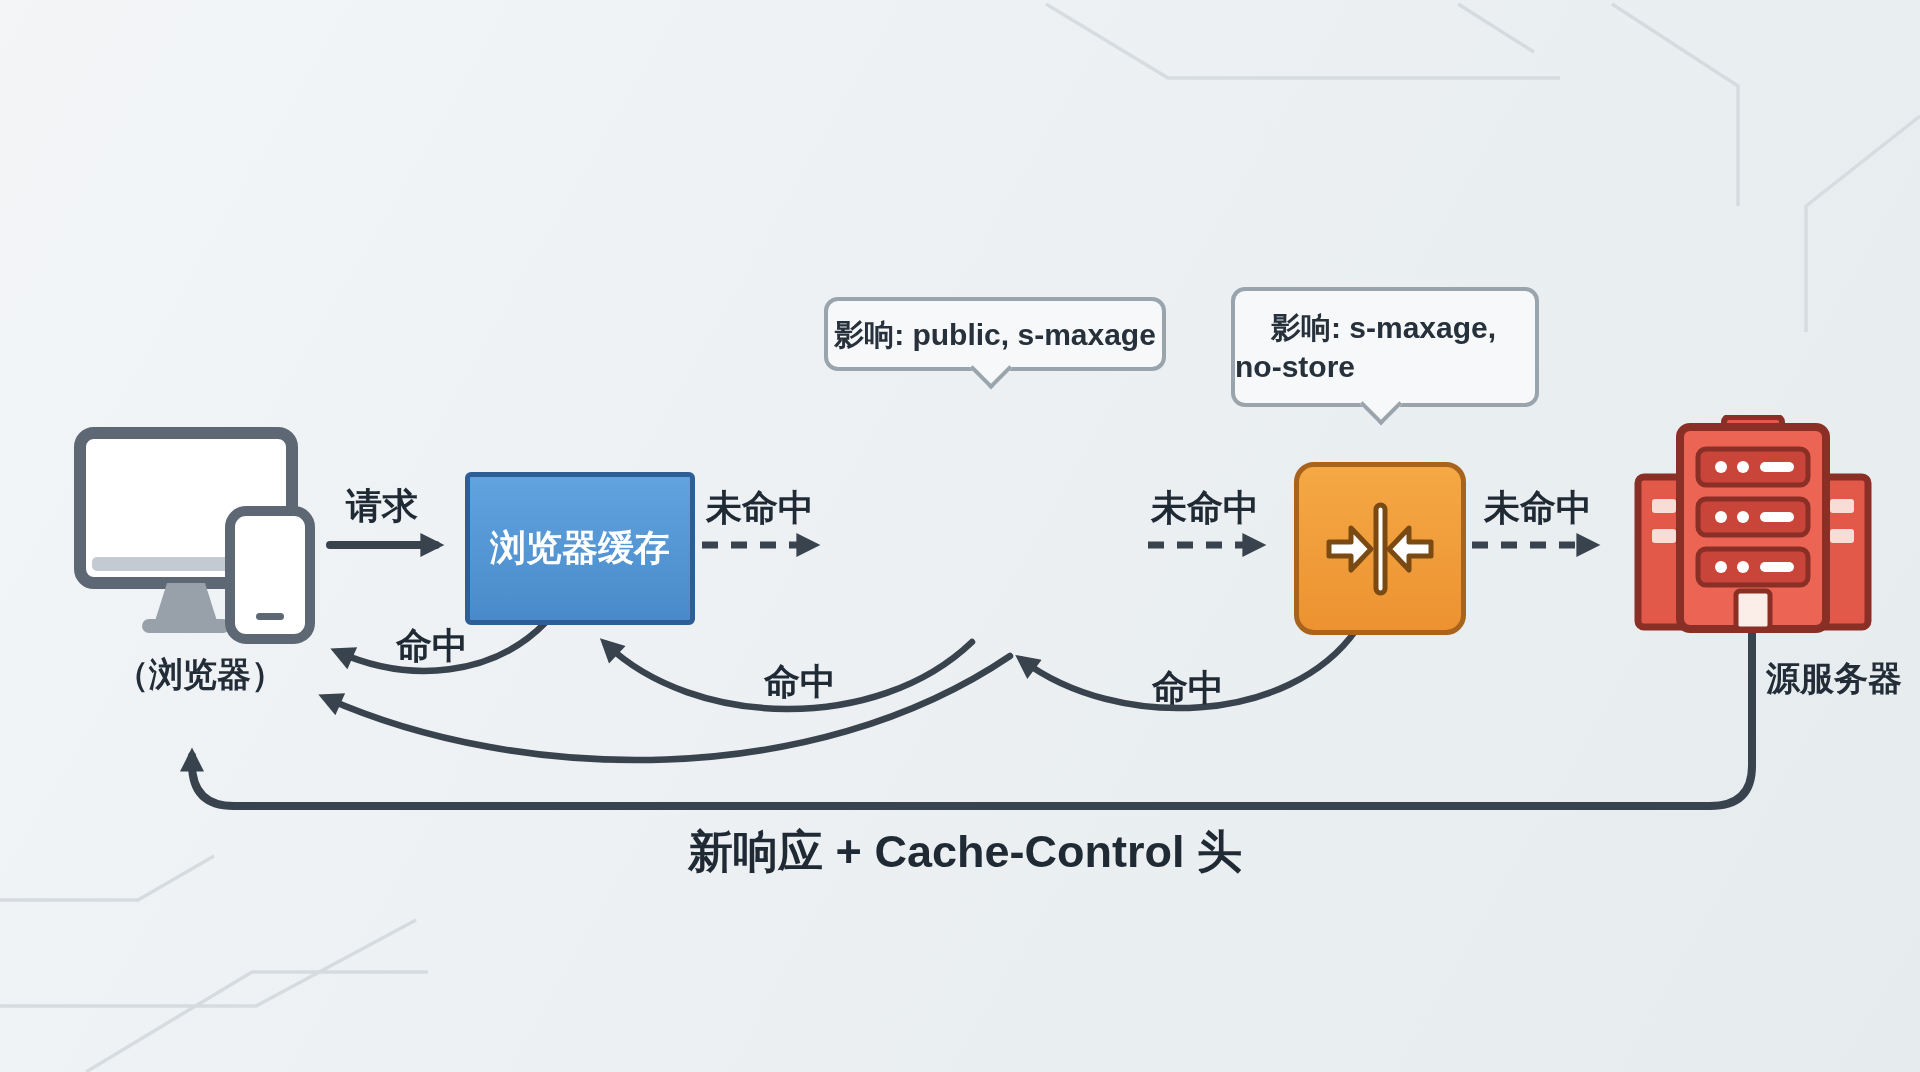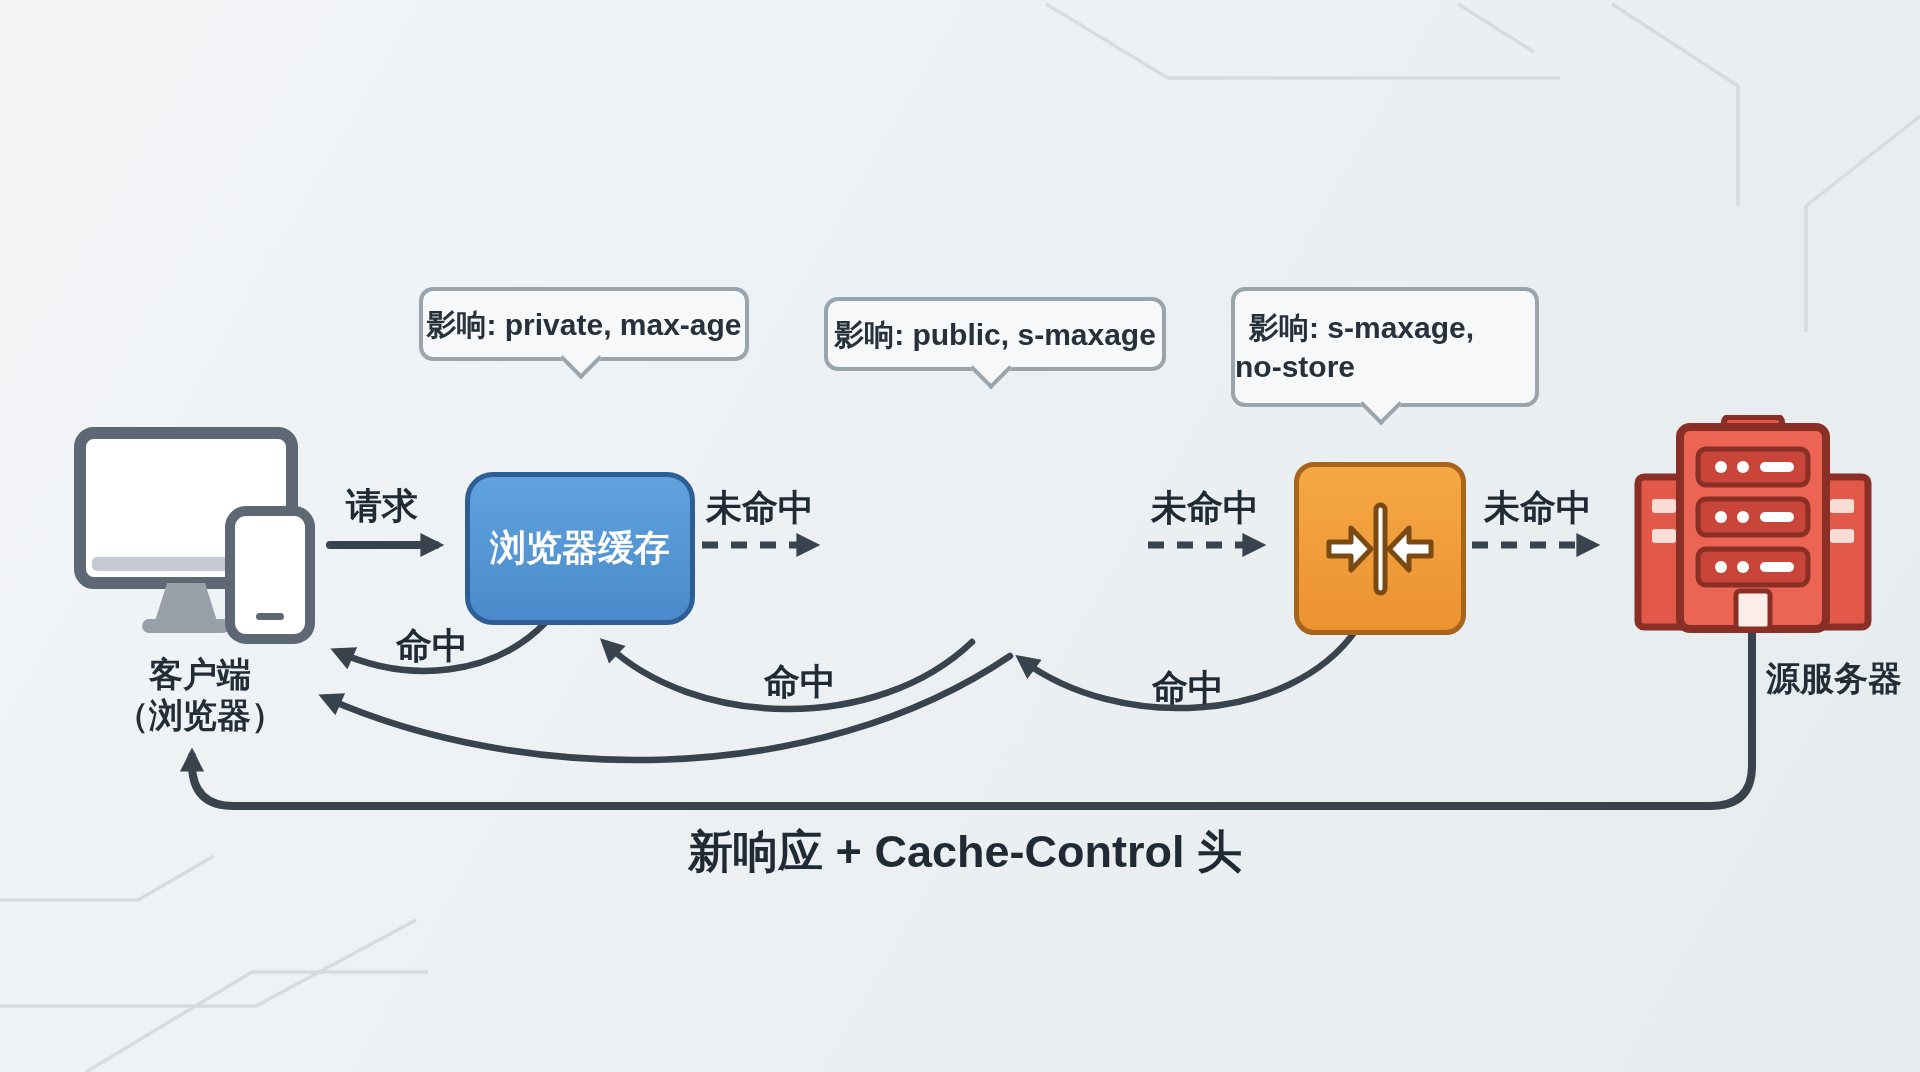--- a/index.html
+++ b/index.html
@@ -22,28 +22,28 @@
     transform:rotate(45deg);
   }
   .callout-text { font-size:30px; font-weight:700; color:#26313c; line-height:1.3; text-align:center; }
   .c1 { left:419px; top:287px; width:322px; height:66px; }
   .c1 .tail { left:143px; }
   .c2 { left:824px; top:287px; width:334px; height:66px;margin-top:10px; }
   .c2 .tail { left:148px; }
   .c3 { left:1231px; top:287px; width:300px; height:112px; }
   .c3 .tail { left:131px; }
   .c3 .callout-text { text-align:left; }
-  .c3 .line1 { padding-left:14px; }
+  .c3 .line1 { padding-left:36px; }
   .c3 .line2 { }
 
   
   .client { position:absolute; left:70px; top:425px; width:270px; height:220px; z-index:2; }
   .browser-box {
     position:absolute; left:465px; top:472px; width:220px; height:143px; z-index:2;
-    background:linear-gradient(#60a3df,#4a8aca); border:5px solid #2d5f96; border-radius:28px;
+    background:linear-gradient(#60a3df,#4a8aca); border:5px solid #2d5f96; border-radius:6px;
     display:flex; align-items:center; justify-content:center;
   }
   .browser-box span { color:#ffffff; font-size:36px; font-weight:700; }
   .cdn { position:absolute; left:826px; top:416px; width:315px; height:235px; z-index:2; }
   .cdn-label { position:absolute; left:0; right:0; top:112px; height:44px; line-height:44px;
     text-align:center; font-size:38px; font-weight:700; color:#2e3944; }
   .proxy-box {
     position:absolute; left:1294px; top:462px; width:162px; height:163px; z-index:2;
     background:linear-gradient(#f5a845,#ec9231); border:5px solid #a8641c; border-radius:20px;
     display:flex; align-items:center; justify-content:center;
@@ -89,24 +89,20 @@
       <path d="M 1148 545 L 1258 545" stroke-width="7" stroke-dasharray="16 13" stroke-linecap="butt" marker-end="url(#ah)"></path>
       <path d="M 1472 545 L 1592 545" stroke-width="7" stroke-dasharray="16 13" stroke-linecap="butt" marker-end="url(#ah)"></path>
       <path d="M 546 622 C 494 676 410 684 338 652" stroke-width="6.5" marker-end="url(#ah)"></path>
       <path d="M 972 642 C 876 734 694 728 606 644" stroke-width="6.5" marker-end="url(#ah)"></path>
       <path d="M 1010 656 C 812 790 520 784 326 698" stroke-width="6.5" marker-end="url(#ah)"></path>
       <path d="M 1356 630 C 1290 724 1118 732 1022 660" stroke-width="6.5" marker-end="url(#ah)"></path>
       <path d="M 1752 630 L 1752 766 Q 1752 806 1710 806 L 234 806 Q 192 806 192 764 L 192 756" stroke-width="8" marker-end="url(#ah)"></path>
     </g>
   </svg>
 
-  <div class="callout c1">
-    <div class="callout-text">影响: private, max-age</div>
-    <div class="tail"></div>
-  </div>
   <div class="callout c2">
     <div class="callout-text">影响: public, s-maxage</div>
     <div class="tail"></div>
   </div>
   <div class="callout c3">
     <div class="callout-text line1">影响: s-maxage,</div>
     <div class="callout-text line2">no-store</div>
     <div class="tail"></div>
   </div>
 
@@ -114,21 +110,20 @@
     <svg width="270" height="220" viewBox="0 0 270 220">
       <rect x="10" y="8" width="212" height="150" rx="14" fill="#ffffff" stroke="#5d6874" stroke-width="12"></rect>
       <rect x="22" y="132" width="188" height="14" rx="5" fill="#c3cad1"></rect>
       <polygon points="97,158 135,158 147,196 85,196" fill="#98a1aa"></polygon>
       <rect x="72" y="194" width="88" height="14" rx="7" fill="#98a1aa"></rect>
       <rect x="160" y="86" width="80" height="128" rx="16" fill="#ffffff" stroke="#5d6874" stroke-width="10"></rect>
       <rect x="186" y="188" width="28" height="7" rx="3.5" fill="#5d6874"></rect>
     </svg>
   </div>
   <div class="nodelabel client-label">
-    <div>客户端</div>
     <div>（浏览器）</div>
   </div>
 
   <div class="browser-box">
     <span>浏览器缓存</span>
   </div>
 
 
   <div class="proxy-box">
     <svg width="112" height="96" viewBox="0 0 112 96">

